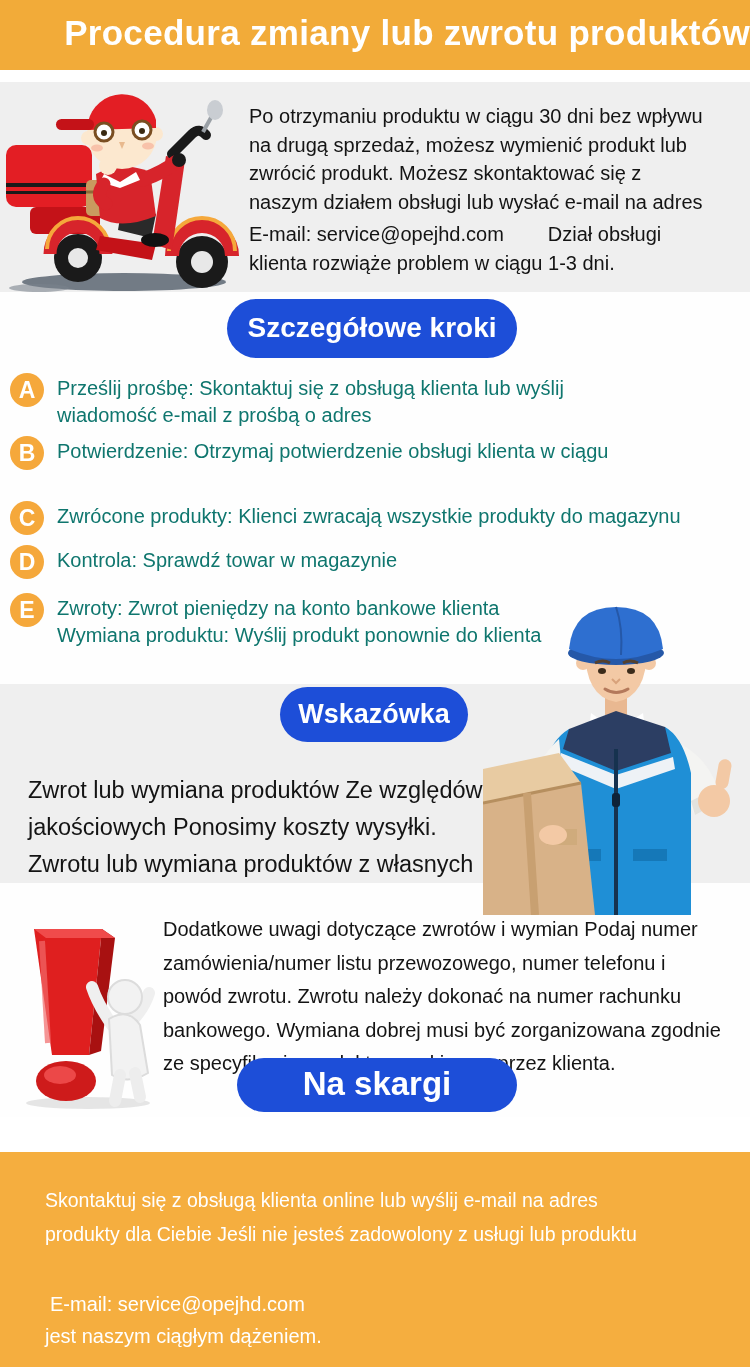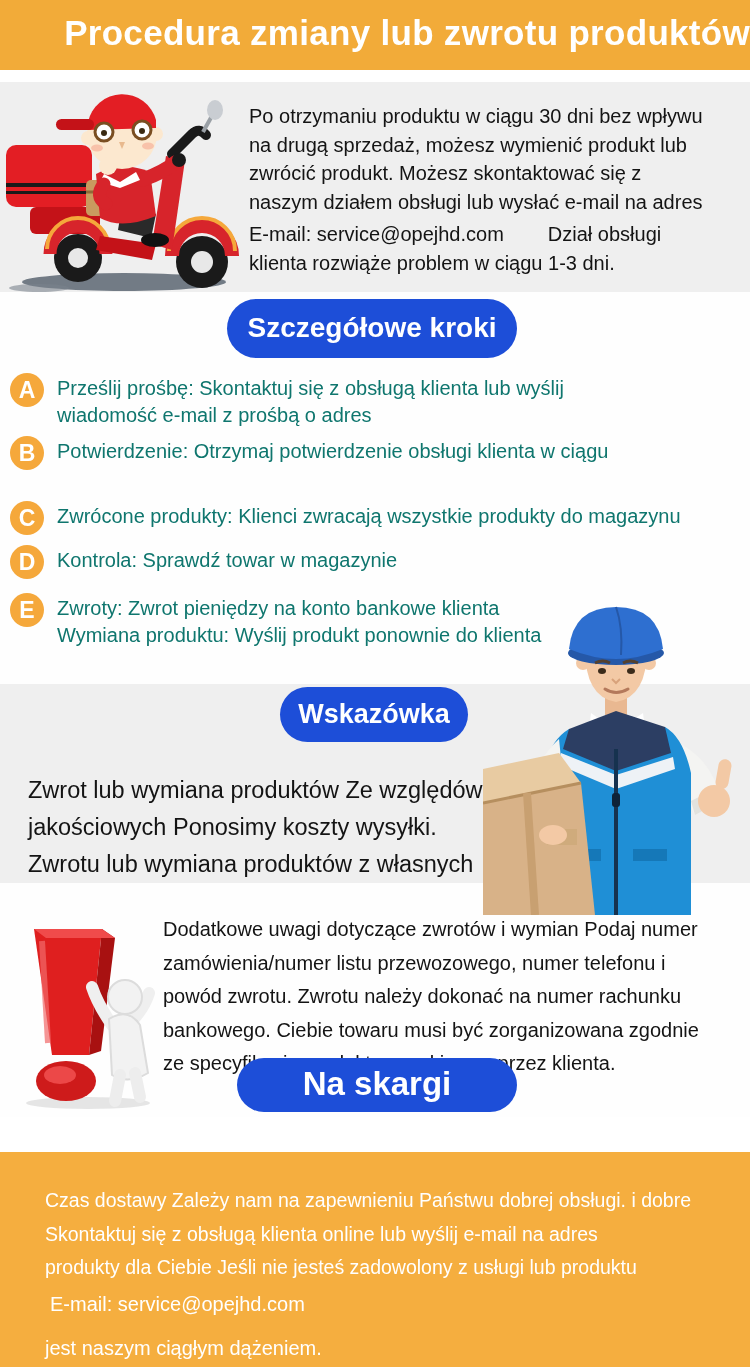--- a/index.html
+++ b/index.html
@@ -52,21 +52,21 @@
               font-size:23.5px; line-height:37px;margin-top:24px; }
   .tip-text .ln { white-space:nowrap; }
   
   .notes-text { position:absolute; left:163px; top:30px; color:#141414;
                 font-size:20px; line-height:33.5px; }
   .notes-text .ln { white-space:nowrap; }
   
   .footer-text { position:absolute; left:45px; top:32px; font-size:19.5px; line-height:33.5px; }
   .footer-text .ln { white-space:nowrap; }
   .footer-email { position:absolute; left:50px; top:136px; font-size:20px; line-height:33px; }
-  .footer-closing { position:absolute; left:45px; top:180px; font-size:20px; line-height:33px; }
+  .footer-closing { position:absolute; left:45px; top:168px; font-size:20px; line-height:33px; }
   
   .ill { position:absolute; }
   .ill-scooter { left:4px; top:88px; }
   .ill-courier { left:483px; top:597px; z-index:3; }
   .ill-excl    { left:8px; top:923px; }
 </style>
 </head>
 <body>
 
 <div class="page">
@@ -231,21 +231,21 @@
       <div class="ln">powodów Klient jest odpowiedzialny za</div>
       <div class="ln">koszty wysyłki.</div>
     </div>
   </div>
 
   <div class="sec sec-notes">
     <div class="notes-text">
       <div class="ln">Dodatkowe uwagi dotyczące zwrotów i wymian Podaj numer</div>
       <div class="ln">zamówienia/numer listu przewozowego, numer telefonu i</div>
       <div class="ln">powód zwrotu. Zwrotu należy dokonać na numer rachunku</div>
-      <div class="ln">bankowego. Ciebie towaru musi być zorganizowana zgodnie</div>
+      <div class="ln">bankowego. Wymiana dobrej musi być zorganizowana zgodnie</div>
       <div class="ln">ze specyfikacją produktu oczekiwaną przez klienta.</div>
     </div>
     <div class="pill pill-skargi">Na skargi</div>
   </div>
 
   <svg class="ill ill-excl" width="156" height="186" viewBox="0 0 156 186">
     <ellipse cx="80" cy="180" rx="62" ry="6" fill="#DADADA" opacity="0.7"></ellipse>
 
     <path d="M26 6 L94 6 L81 132 L44 132 Z" fill="#DF1F1F"></path>
     <path d="M94 6 L107 15 L93 128 L81 132 Z" fill="#A81111"></path>
@@ -258,21 +258,20 @@
     <path d="M104 102 Q90 82 84 64" stroke="#EFEFEF" stroke-width="12" fill="none" stroke-linecap="round"></path>
     <path d="M122 100 Q136 86 141 70" stroke="#EFEFEF" stroke-width="12" fill="none" stroke-linecap="round"></path>
     <circle cx="117" cy="74" r="17" fill="#F2F2F2" stroke="#DCDCDC" stroke-width="2"></circle>
     <path d="M101 96 Q120 84 132 102 L140 150 Q120 162 104 152 Z" fill="#F2F2F2" stroke="#DCDCDC" stroke-width="2"></path>
     <path d="M112 152 L107 178" stroke="#EDEDED" stroke-width="12" stroke-linecap="round"></path>
     <path d="M127 150 L132 174" stroke="#EDEDED" stroke-width="12" stroke-linecap="round"></path>
   </svg>
 
   <div class="footer">
     <div class="footer-text">
-      <div class="ln">Czas dostawy Zależy nam na zapewnieniu Państwu dobrej obsługi. i dobre</div>
       <div class="ln">Skontaktuj się z obsługą klienta online lub wyślij e-mail na adres</div>
       <div class="ln">produkty dla Ciebie Jeśli nie jesteś zadowolony z usługi lub produktu</div>
     </div>
     <div class="footer-email">E-mail: service@opejhd.com</div>
     <div class="footer-closing">jest naszym ciągłym dążeniem.</div>
   </div>
 
 </div>
 
 </body></html>

